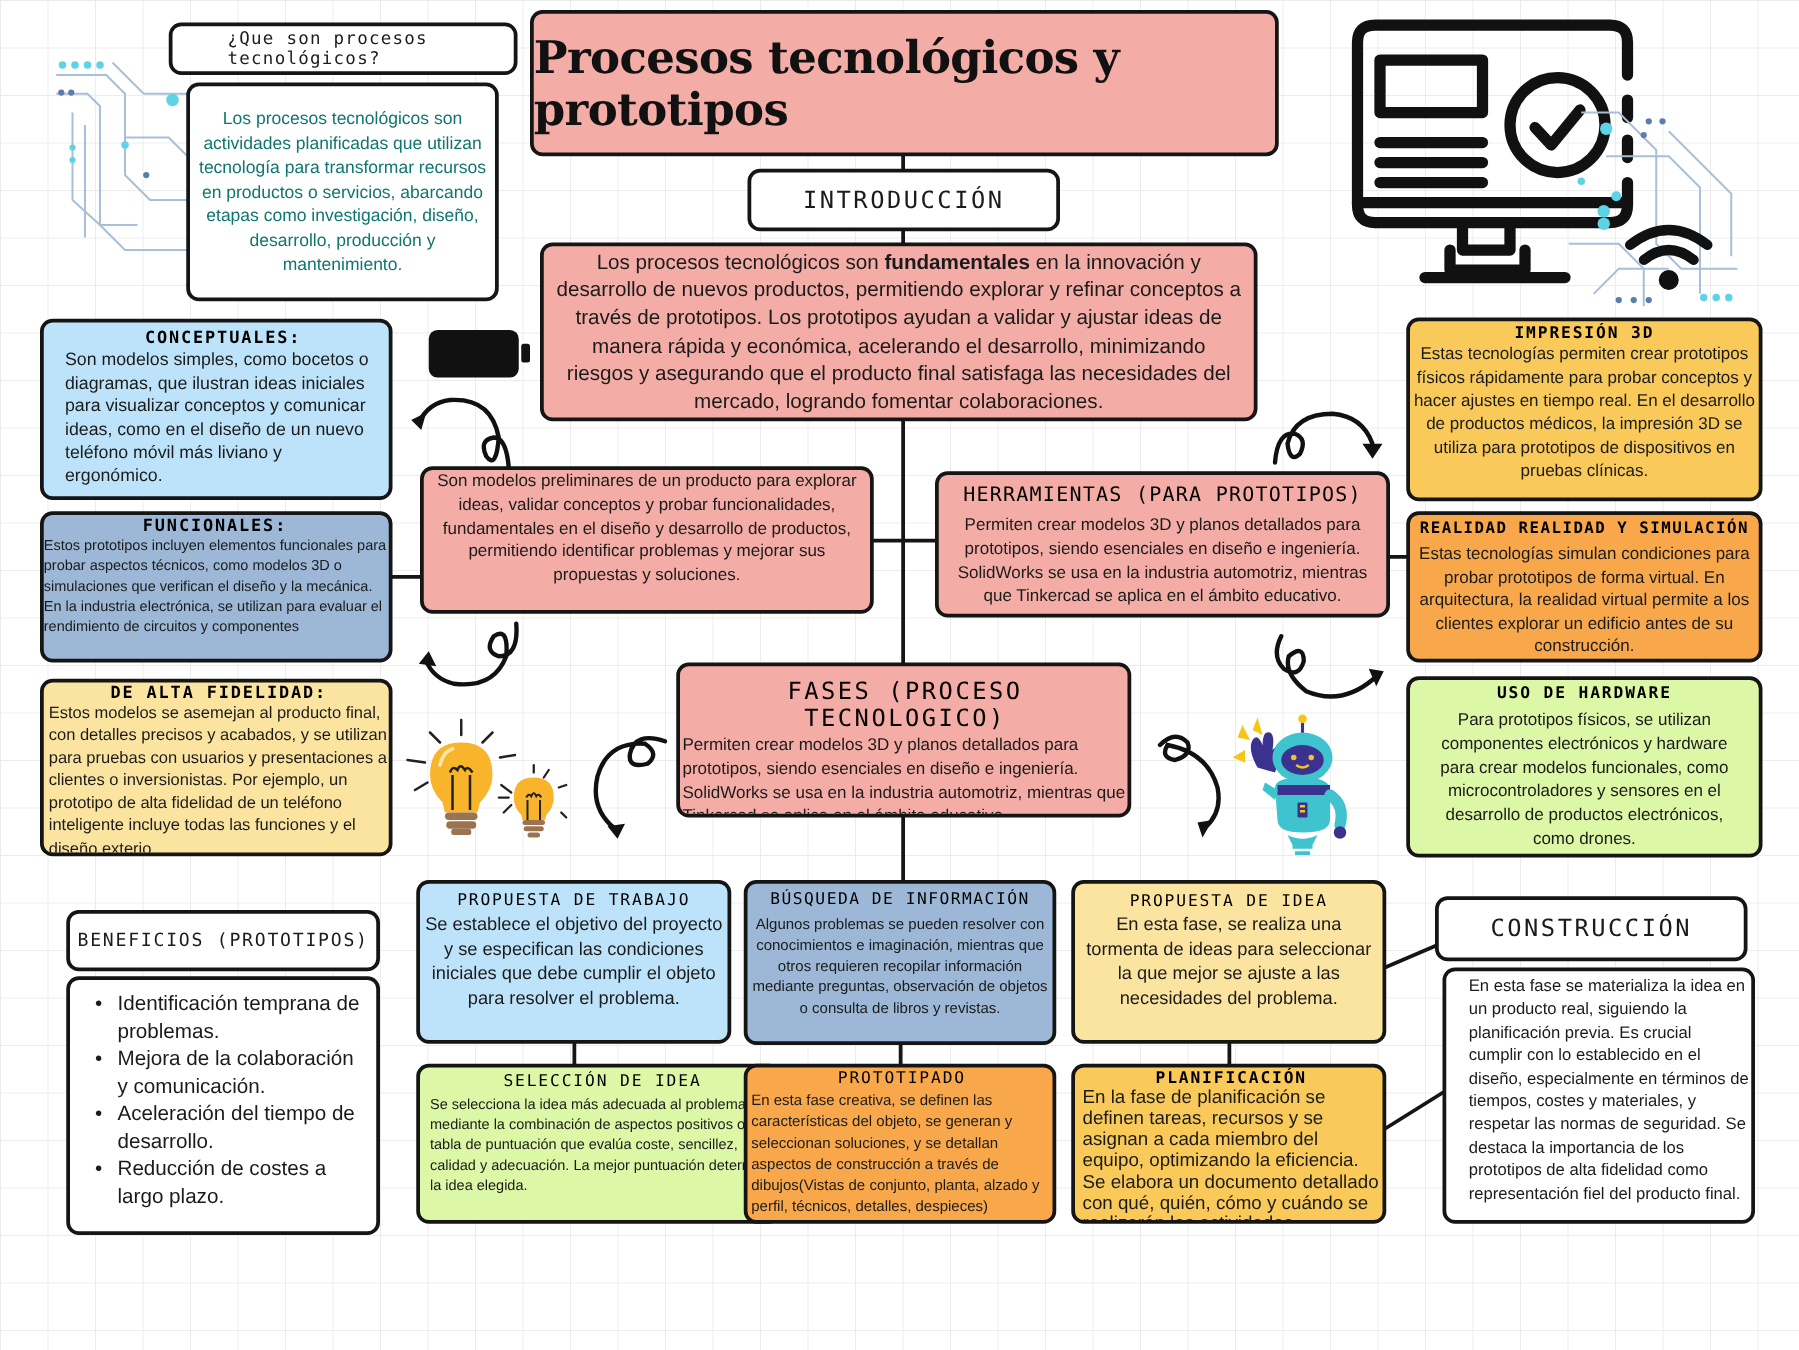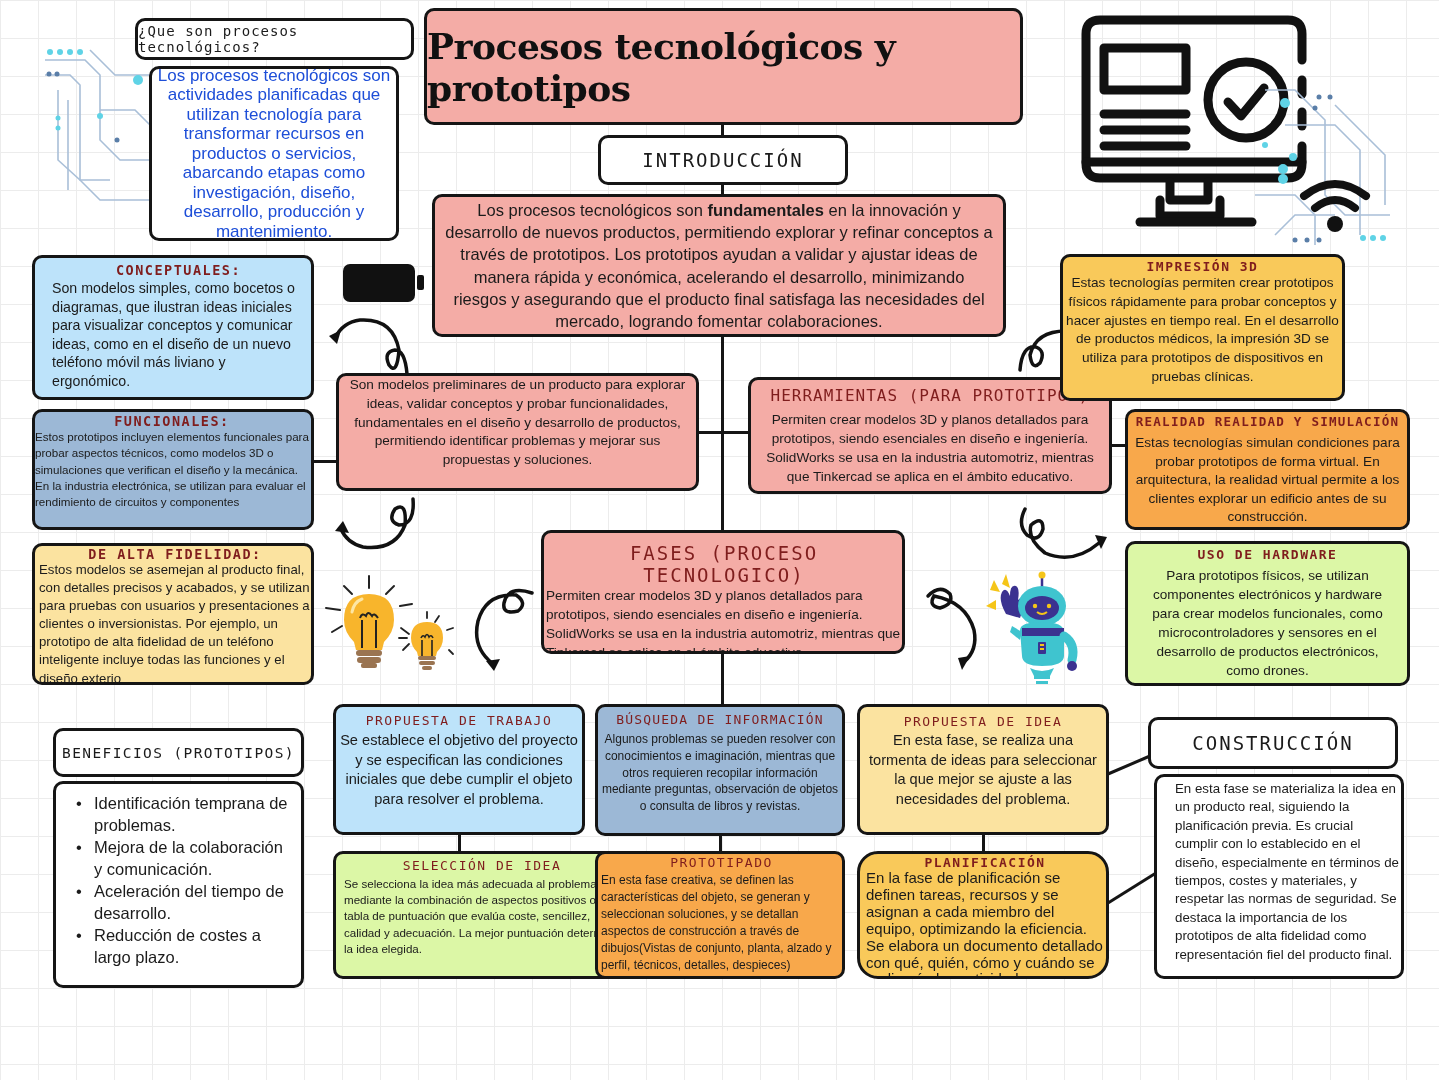--- a/index.html
+++ b/index.html
@@ -17,21 +17,21 @@
   .box {
     position: absolute;
     border: 3px solid #151515;
     border-radius: 10px;
     overflow: hidden;
   }
   .mono { font-family: "DejaVu Sans Mono", monospace; letter-spacing: 1.5px; }
   .title-box { background: #f4aca6; display: flex; align-items: center; justify-content: center; }
   .title-text { font-family: "DejaVu Serif", serif; font-weight: bold; font-size: 36px; letter-spacing: -0.5px; color: #111; }
   .label-box { background: #fff; display: flex; align-items: center; justify-content: center; }
-  .head { font-family: "DejaVu Sans Mono", monospace; text-align: center; letter-spacing: 1.5px; color: #7f1d1d; }
+  .head { font-family: "DejaVu Sans Mono", monospace; text-align: center; letter-spacing: 1.5px; color: #000000; }
   .body-c { text-align: center; }
   .pink { background: #f4aca6; }
   .lightblue { background: #bde3fa; }
   .steelblue { background: #9cb8d6; }
   .yellow { background: #fbe3a0; }
   .gold { background: #f9c95a; }
   .orange { background: #f8a84b; }
   .lime { background: #dcf7a6; }
   .white { background: #ffffff; }
   .line { position: absolute; background: #151515; }
@@ -227,24 +227,24 @@
     <rect x="60" y="78" width="4" height="2" fill="#f5c518"></rect>
   <path d="M32 56 L42 62 L40 70 L30 62 Z" fill="#3fc4cf"></path>
   <path d="M84 66 Q96 74 92 90" stroke="#3fc4cf" stroke-width="9" fill="none" stroke-linecap="round"></path>
   <circle cx="92" cy="96" r="5" fill="#3b3290"></circle>
   <path d="M50 98 Q62 104 74 98 L70 106 H54 Z" fill="#3fc4cf"></path>
   <rect x="54" y="106" width="16" height="3" fill="#3fc4cf"></rect>
     <rect x="56" y="111" width="12" height="3" fill="#3fc4cf"></rect>
 </svg>
 
 <div class="box label-box" style="left:135px; top:18px; width:279px; height:42px;">
-  <span class="mono" style="font-size:14px; letter-spacing:1px;">¿Que son procesos tecnológicos?</span>
+  <span class="mono" style="font-size:14px; letter-spacing:1px;margin-left:44px;">¿Que son procesos tecnológicos?</span>
 </div>
 <div class="box white" style="left:149px; top:66px; width:250px; height:175px; display:flex; align-items:center; justify-content:center; padding:4px 4px;">
-  <p class="body-c" style="font-size:17px; line-height:19.5px; color:#1d4ed8;">Los procesos tecnológicos son actividades planificadas que utilizan tecnología para transformar recursos en productos o servicios, abarcando etapas como investigación, diseño, desarrollo, producción y mantenimiento.</p>
+  <p class="body-c" style="font-size:14px; line-height:19.5px; color:#0f766e;">Los procesos tecnológicos son actividades planificadas que utilizan tecnología para transformar recursos en productos o servicios, abarcando etapas como investigación, diseño, desarrollo, producción y mantenimiento.</p>
 </div>
 
 <div class="box title-box" style="left:424px; top:8px; width:599px; height:117px;">
   <h1 class="title-text">Procesos tecnológicos y prototipos</h1>
 </div>
 
 <div class="box label-box" style="left:598px; top:135px; width:250px; height:50px;">
   <span class="mono" style="font-size:19px; letter-spacing:2px;">INTRODUCCIÓN</span>
 </div>
 <div class="box pink" style="left:432px; top:194px; width:574px; height:143px; display:flex; align-items:center; justify-content:center; padding:2px 10px;">
@@ -268,21 +268,21 @@
 
 <div class="box pink" style="left:336px; top:373px; width:363px; height:118px; padding:0 6px;">
   <p class="body-c" style="font-size:13.6px; line-height:18.8px;">Son modelos preliminares de un producto para explorar ideas, validar conceptos y probar funcionalidades, fundamentales en el diseño y desarrollo de productos, permitiendo identificar problemas y mejorar sus propuestas y soluciones.</p>
 </div>
 
 <div class="box pink" style="left:748px; top:377px; width:364px; height:117px; padding:0 3px;">
   <div class="head" style="font-size:16px; line-height:20px; margin-top:6px; letter-spacing:1px;">HERRAMIENTAS (PARA PROTOTIPOS)</div>
   <p class="body-c" style="font-size:13.6px; line-height:19px; margin-top:4px;">Permiten crear modelos 3D y planos detallados para prototipos, siendo esenciales en diseño e ingeniería. SolidWorks se usa en la industria automotriz, mientras que Tinkercad se aplica en el ámbito educativo.</p>
 </div>
 
-<div class="box gold" style="left:1060px; top:254px; width:285px; height:147px; padding:0 3px;">
+<div class="box gold" style="left:1125px; top:254px; width:285px; height:147px; padding:0 3px;">
   <div class="head" style="font-size:13px; line-height:14px; font-weight:bold; margin-top:3px;">IMPRESIÓN 3D</div>
   <p class="body-c" style="font-size:13.6px; line-height:18.8px;">Estas tecnologías permiten crear prototipos físicos rápidamente para probar conceptos y hacer ajustes en tiempo real. En el desarrollo de productos médicos, la impresión 3D se utiliza para prototipos de dispositivos en pruebas clínicas.</p>
 </div>
 <div class="box orange" style="left:1125px; top:409px; width:285px; height:121px; padding:0 1px;">
   <div class="head" style="font-size:12.6px; line-height:16px; font-weight:bold; margin-top:2px; letter-spacing:1.2px;">REALIDAD REALIDAD Y SIMULACIÓN</div>
   <p class="body-c" style="font-size:13.6px; line-height:18.6px; margin-top:4px;">Estas tecnologías simulan condiciones para probar prototipos de forma virtual. En arquitectura, la realidad virtual permite a los clientes explorar un edificio antes de su construcción.</p>
 </div>
 <div class="box lime" style="left:1125px; top:541px; width:285px; height:145px; padding:0 24px;">
   <div class="head" style="font-size:13px; line-height:16px; font-weight:bold; margin-top:3px;">USO DE HARDWARE</div>
   <p class="body-c" style="font-size:13.6px; line-height:18.9px; margin-top:4px;">Para prototipos físicos, se utilizan componentes electrónicos y hardware para crear modelos funcionales, como microcontroladores y sensores en el desarrollo de productos electrónicos, como drones.</p>
@@ -307,21 +307,21 @@
 </div>
 
 <div class="box lime" style="left:333px; top:851px; width:292px; height:128px; padding:0 2px 0 8px;">
   <div class="head" style="font-size:13px; line-height:16px; margin-top:4px;">SELECCIÓN DE IDEA</div>
   <p style="font-size:11.6px; line-height:16.2px; margin-top:2px;">Se selecciona la idea más adecuada al problema mediante la combinación de aspectos positivos o una tabla de puntuación que evalúa coste, sencillez, calidad y adecuación. La mejor puntuación determina la idea elegida.</p>
 </div>
 <div class="box orange" style="left:595px; top:851px; width:250px; height:128px; padding:0 0 0 3px;">
   <div class="head" style="font-size:13px; line-height:14px; margin-top:2px;">PROTOTIPADO</div>
   <p style="font-size:12px; line-height:17px; margin-top:2px;">En esta fase creativa, se definen las características del objeto, se generan y seleccionan soluciones, y se detallan aspectos de construcción a través de dibujos(Vistas de conjunto, planta, alzado y perfil, técnicos, detalles, despieces)</p>
 </div>
-<div class="box gold" style="left:857px; top:851px; width:252px; height:128px; padding:0 2px 0 6px;border-radius:21px;">
+<div class="box gold" style="left:857px; top:851px; width:252px; height:128px; padding:0 2px 0 6px;">
   <div class="head" style="font-size:13px; line-height:14px; font-weight:bold; margin-top:2px;">PLANIFICACIÓN</div>
   <p style="font-size:15px; line-height:16.9px;">En la fase de planificación se definen tareas, recursos y se asignan a cada miembro del equipo, optimizando la eficiencia. Se elabora un documento detallado con qué, quién, cómo y cuándo se realizarán las actividades.</p>
 </div>
 
 <div class="box label-box" style="left:1148px; top:717px; width:250px; height:52px;">
   <span class="mono" style="font-size:19px; letter-spacing:2px;">CONSTRUCCIÓN</span>
 </div>
 <div class="box white" style="left:1154px; top:774px; width:250px; height:205px; padding:3px 2px 0 18px;">
   <p style="font-size:13.3px; line-height:18.4px;">En esta fase se materializa la idea en un producto real, siguiendo la planificación previa. Es crucial cumplir con lo establecido en el diseño, especialmente en términos de tiempos, costes y materiales, y respetar las normas de seguridad. Se destaca la importancia de los prototipos de alta fidelidad como representación fiel del producto final.</p>
 </div>

